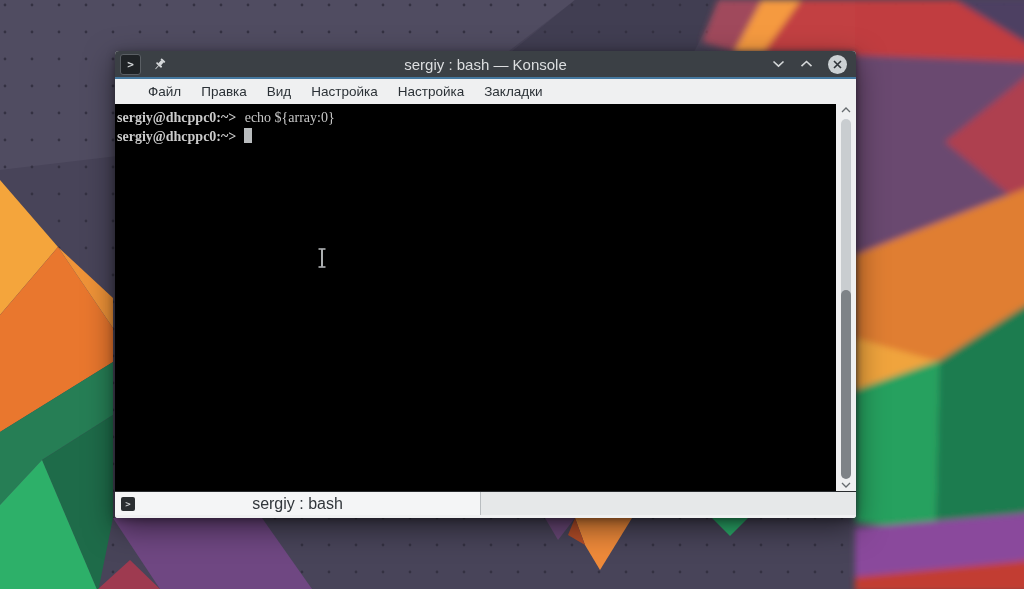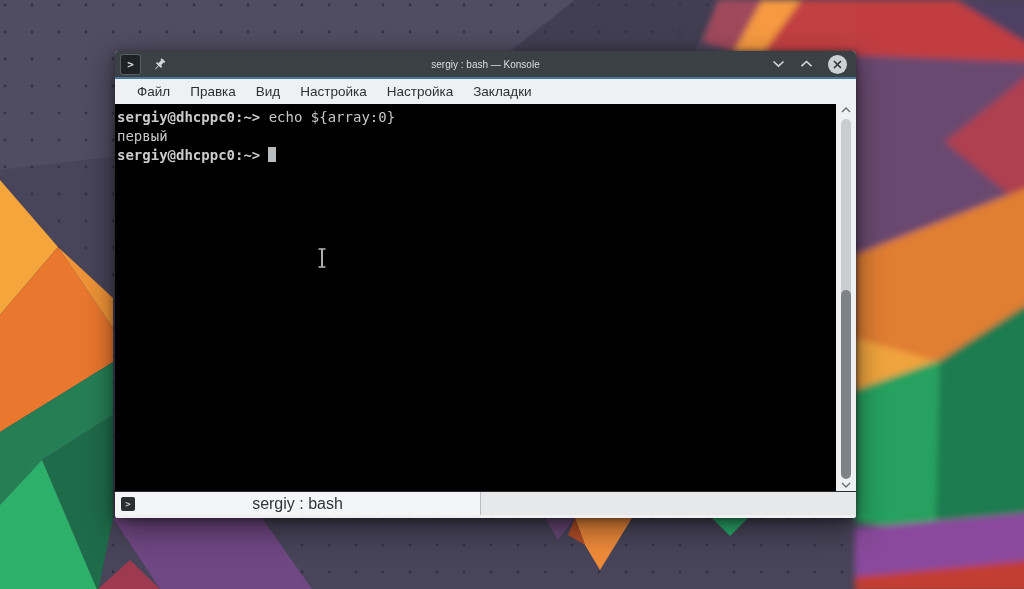--- a/index.html
+++ b/index.html
@@ -20,43 +20,43 @@
   }
   .app-icon {
     width:21px; height:21px; margin-left:5px; background:#1f2326;
     border:1px solid #5a5f64; border-radius:3px;
     display:flex; align-items:center; justify-content:center;
     color:#d2d6d8; font:bold 11px "DejaVu Sans Mono",monospace;
   }
   .pin { margin-left:11px; display:flex; }
   .title {
     position:absolute; left:50%; transform:translateX(-50%);
-    color:#dcdee0; font-size:10px; white-space:nowrap;
+    color:#dcdee0; font-size:15px; white-space:nowrap;
   }
   .win-controls { margin-left:auto; display:flex; align-items:center; gap:15px; padding-right:9px; }
   .ctl { display:flex; align-items:center; justify-content:center; cursor:default; }
   .close-circle {
     width:19px; height:19px; border-radius:50%; background:#ccd1d4;
     display:flex; align-items:center; justify-content:center;
   }
   .accent-line { height:2px; background:#4579a0; flex:0 0 auto; }
 
   .menubar {
     height:25px; background:#eff0f1; display:flex; align-items:center;
-    padding-left:12px; flex:0 0 auto;
+    padding-left:23px; flex:0 0 auto;
   }
   .menu-item { padding:3px 10px; font-size:13.5px; color:#2b3136; }
 
   .term-row { flex:1 1 auto; display:flex; min-height:0; }
   .terminal {
     flex:1 1 auto; background:#000; position:relative;
     font-family:"DejaVu Sans Mono",monospace; font-size:14px; line-height:19px;
     color:#c7c7c7; padding:4px 0 0 2px; overflow:hidden;
   }
-  .tline { white-space:pre; }
+  .tline { white-space:pre;font-family:Liberation Serif, serif; }
   .prompt { font-weight:bold; color:#cbcbcb; }
   .cmd { margin-left:0.6em; }
   .block-cursor {
     display:inline-block; width:8px; height:15px; background:#b9bcbe;
     margin-left:8px; vertical-align:-2px;
   }
   .scrollcol { flex:0 0 20px; background:#eff0f1; position:relative; }
   .scroll-groove {
     position:absolute; left:5px; right:5px; top:15px; bottom:15px;
     background:#c9cdd0; border-radius:5px;
@@ -181,21 +181,20 @@
       <span class="menu-item">Правка</span>
       <span class="menu-item">Вид</span>
       <span class="menu-item">Настройка</span>
       <span class="menu-item">Настройка</span>
       <span class="menu-item">Закладки</span>
     </div>
 
     <div class="term-row">
       <div class="terminal">
         <div class="tline"><span class="prompt">sergiy@dhcppc0:~&gt;</span><span class="cmd">echo ${array:0}</span></div>
-        <div class="tline">первый</div>
         <div class="tline"><span class="prompt">sergiy@dhcppc0:~&gt;</span><span class="block-cursor"></span></div>
       </div>
       <div class="scrollcol">
         <span class="sarrow up">
           <svg width="10" height="6" viewBox="0 0 10 6">
             <polyline points="1,5 5,1 9,5" fill="none" stroke="#666b6f" stroke-width="1.3"></polyline>
           </svg>
         </span>
         <div class="scroll-groove"></div>
         <div class="scroll-thumb"></div>

